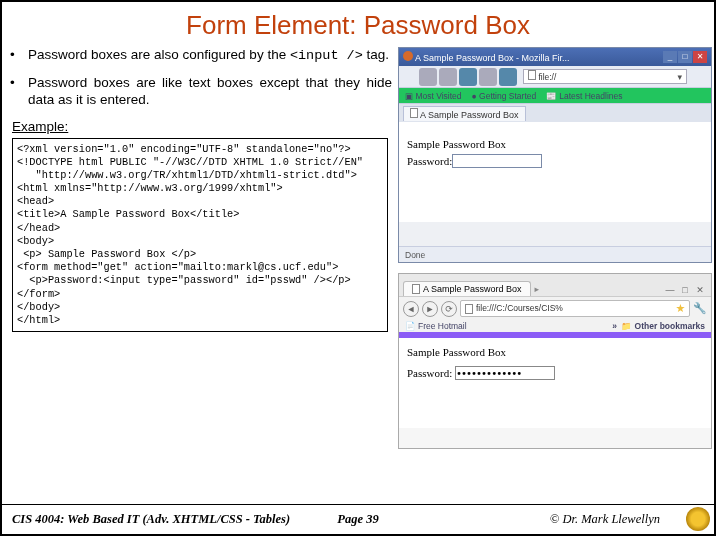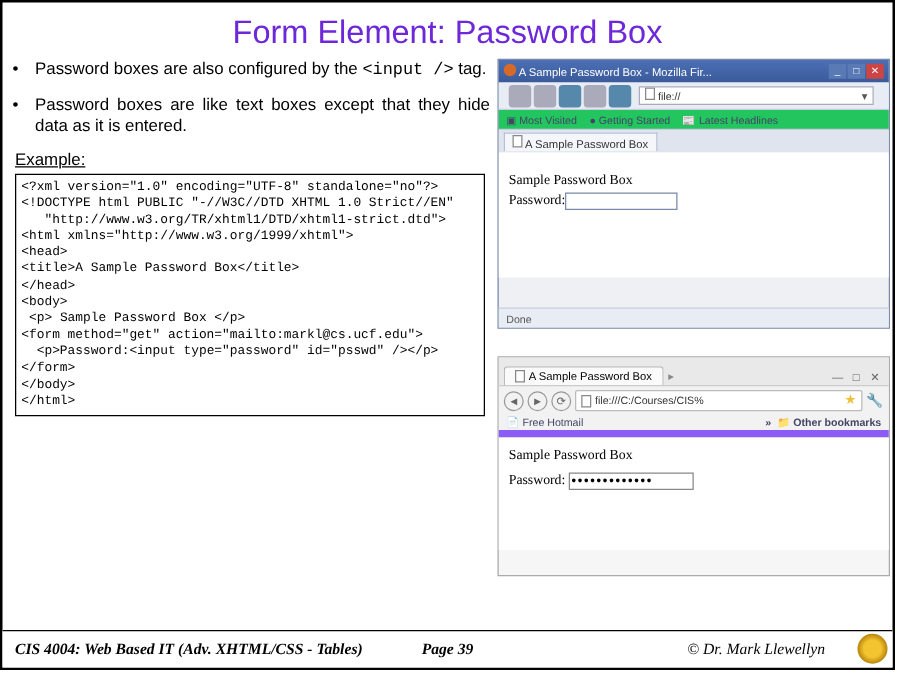--- a/index.html
+++ b/index.html
@@ -1,36 +1,36 @@
 <!DOCTYPE html>
 <html><head>
 <meta charset="utf-8">
 <style>
   * { box-sizing: border-box; margin: 0; padding: 0; }
   body { width: 720px; height: 540px; background: #fff; font-family: Arial, sans-serif; position: relative; }
   .slide { width: 716px; height: 536px; border: 2px solid #000; position: relative; }
-  .title { text-align: center; font-size: 26px; font-weight: normal; color: #6d28d9; padding: 8px 0 6px; font-family: Arial, sans-serif; }
+  .title { text-align: center; font-size: 26px; font-weight: normal; color: #c2410c; padding: 8px 0 6px; font-family: Arial, sans-serif; }
   .content { display: flex; padding: 0 8px; }
   .left { flex: 0 0 382px; }
   .right { flex: 1; padding-left: 6px; }
   .bullets { font-size: 13.5px; line-height: 1.25; color: #000; }
   .bullets li { list-style: none; display: flex; margin-bottom: 10px; text-align: justify; }
   .bullets li .dot { width: 18px; flex-shrink: 0; }
   .bullets li .txt { flex: 1; }
   .mono { font-family: "Courier New", monospace; }
   .example-label { font-size: 13.5px; text-decoration: underline; margin: 4px 0 4px 2px; }
   .codebox { border: 1px solid #000; font-family: "Courier New", monospace; font-size: 10.3px; line-height: 1.28; padding: 4px 4px; margin: 2px 2px 0 2px; white-space: pre-wrap; width: 376px; }
-  .browser1 { border: 1px solid #7a8aa8; width: 314px; height: 216px; background: #eef0f4; margin-bottom: 22px; position: relative; font-size: 9px; }
+  .browser1 { border: 1px solid #7a8aa8; width: 314px; height: 216px; background: #eef0f4; margin-bottom: 10px; position: relative; font-size: 9px; }
   .browser2 { border: 1px solid #aaa; width: 314px; height: 176px; background: #f6f6f6; position: relative; font-size: 9px; }
   .b1-titlebar { background: linear-gradient(#4c6fb5,#3a5a9a); height: 18px; color: #fff; display:flex; align-items:center; padding:0 4px; justify-content: space-between; }
   .b1-titlebar .winbtns span { display:inline-block; width:14px; height:12px; background:#c44; margin-left:1px; text-align:center; line-height:12px; font-size:8px; }
   .b1-titlebar .winbtns span:nth-child(1){background:#5a7ab5;} 
   .b1-titlebar .winbtns span:nth-child(2){background:#5a7ab5;}
   .b1-menubar { background:#e8ecf4; height:16px; display:flex; gap:8px; padding:0 6px; align-items:center; font-size:9px; color:#333; }
-  .b1-toolbar { background:#e8ecf4; height:22px; display:flex; align-items:center; padding:0 8px; gap:2px; border-bottom:1px solid #c8cee0; }
+  .b1-toolbar { background:#e8ecf4; height:22px; display:flex; align-items:center; padding:0 20px; gap:2px; border-bottom:1px solid #c8cee0; }
   .nav-ico { width:18px;height:18px;border-radius:3px;background:#6a8; display:inline-block;}
   .nav-ico.grey{background:#aab;}
   .nav-ico.blue{background:#58a;}
   .addr { flex:1; background:#fff; border:1px solid #aab; height:15px; margin:0 4px; padding:0 4px; line-height:15px; font-size:8.5px; color:#333; }
   .b1-bm { background:#22c55e; height:16px; display:flex; gap:10px; padding:0 6px; align-items:center; font-size:8.5px; color:#446; border-bottom:1px solid #c8cee0;}
   .b1-tab { height:18px; display:flex; align-items:center; padding:0 4px; background:#dfe4ee;}
   .b1-tab .tab { background:#f4f6fa; border:1px solid #b8c0d8; border-bottom:none; padding:1px 6px; font-size:9px; color:#333;}
   .b1-body { background:#fff; flex:1; padding:8px; font-family:'Times New Roman',serif; font-size:11px; color:#000; height:100px;}
   .b1-body .lbl { margin:8px 0 4px;}
   .b1-body input { border:1px solid #7a8aa8; height:14px; width:90px; font-size:10px;}

